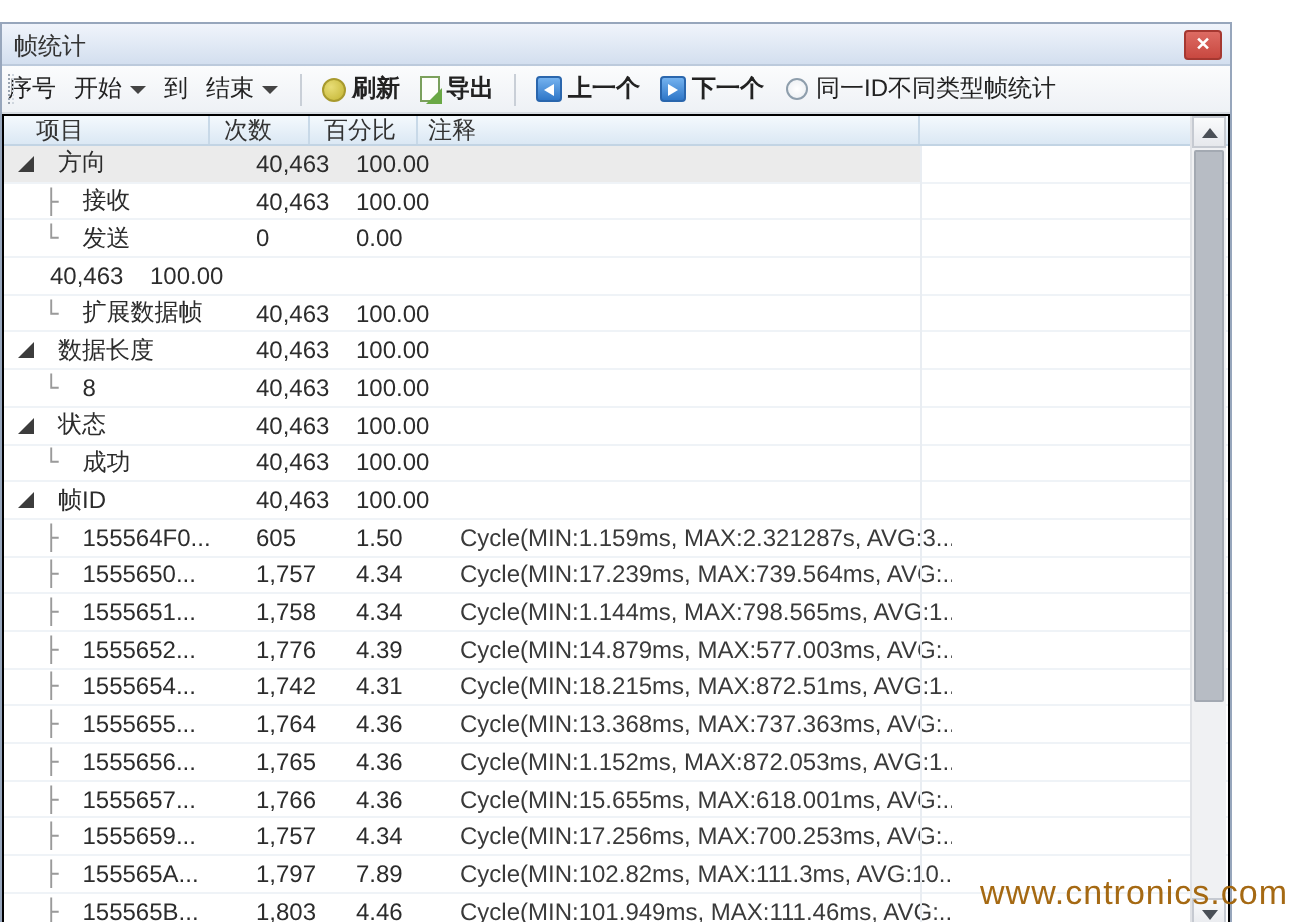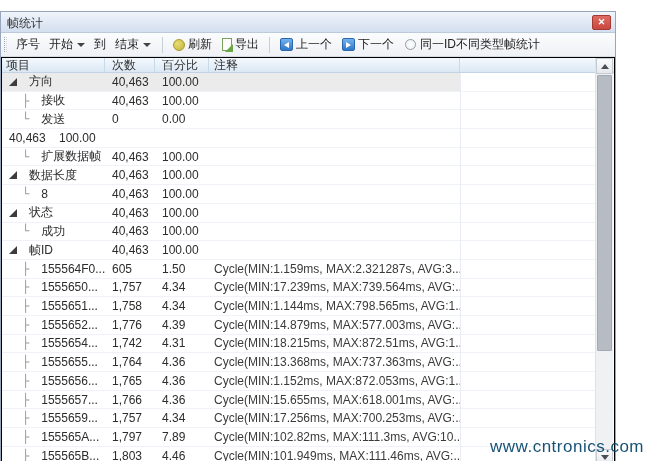--- a/index.html
+++ b/index.html
@@ -15,29 +15,29 @@
     background: linear-gradient(#f0f4fb, #d3dfef);
     border-bottom: 1px solid #bccadc; }
   .titlebar .title { position: absolute; left: 6px; top: 3px; font-size: 12px; color: #333; }
   .close-btn { position: absolute; right: 4px; top: 3px; width: 19px; height: 15px;
     background: linear-gradient(#dd6b63, #c84840); border: 1px solid #a53831; border-radius: 2px;
     color: #fff; font-size: 9px; font-weight: bold; line-height: 13px; text-align: center; cursor: pointer; }
 
   
   .toolbar { position: relative; height: 24px; display: flex; align-items: center;
     background: linear-gradient(#fbfcfd, #eef1f5);
-    border-bottom: 1px solid #d7dce2; padding-left: 12px; font-size: 12px; color: #222; }
+    border-bottom: 1px solid #d7dce2; font-size: 12px; color: #222; }
   .grip { position: absolute; left: 3px; top: 4px; bottom: 4px; width: 3px;
     border-left: 1px dotted #9aa4b0; border-right: 1px dotted #cfd6de; }
   .tb-label { margin: 0 3px; white-space: nowrap; }
   .tb-drop { display: flex; align-items: center; margin: 12px 3px; padding: 1px 3px; cursor: pointer; white-space: nowrap; }
   .caret { width: 0; height: 0; border-left: 4px solid transparent; border-right: 4px solid transparent;
     border-top: 4px solid #444; margin-left: 4px; }
   .tb-sep { width: 1px; height: 16px; background: #c9cfd7; margin: 0 5px; }
-  .tb-btn { display: flex; align-items: center; margin: 0 3px; padding: 1px 2px; cursor: pointer; white-space: nowrap; }
+  .tb-btn { display: flex; align-items: center; margin: 0 3px; padding: 1px 2px; cursor: pointer; white-space: nowrap; font-weight: bold; }
   .tb-btn .txt { margin-left: 3px; }
   .ic-refresh { width: 12px; height: 12px; border-radius: 50%;
     background: radial-gradient(circle at 35% 35%, #e8dd76, #c3b432); border: 1px solid #a89a2e; }
   .ic-export { position: relative; width: 10px; height: 13px; background: #fdfdfb; border: 1px solid #7ba05c; }
   .ic-export::after { content: ''; position: absolute; right: -2px; bottom: -2px; width: 0; height: 0;
     border-left: 4px solid transparent; border-top: 4px solid transparent; border-bottom: 4px solid #6aa845;
     border-right: 4px solid #6aa845; }
   .ic-blue { width: 13px; height: 13px; border-radius: 2px; border: 1px solid #2a66ad;
     background: linear-gradient(#74b2ef, #2f77c8); display: flex; align-items: center; justify-content: center; }
   .tri-left { width: 0; height: 0; border-top: 3px solid transparent; border-bottom: 3px solid transparent;
@@ -46,35 +46,35 @@
     border-left: 5px solid #fff; }
   .radio-wrap { display: flex; align-items: center; margin-left: 6px; cursor: pointer; }
   .radio { width: 11px; height: 11px; border-radius: 50%; border: 1px solid #8e9eac;
     background: radial-gradient(#ffffff, #e9edf1); margin-right: 4px; }
 
   
   .thead { position: absolute; left: 1px; right: 1px; top: 46px; height: 15px; display: flex;
     background: linear-gradient(#f4f9fd, #dbe8f4); border-bottom: 1px solid #c2d4e4;
     font-size: 12px; color: #333; }
   .hcell { height: 100%; border-right: 1px solid #c8d9e8; display: flex; align-items: center; }
-  .h-item { width: 103px; padding-left: 4px; }
+  .h-item { width: 103px; padding-left: 16px; }
   .h-count { width: 50px; padding-left: 7px; }
   .h-pct { width: 54px; padding-left: 7px; }
   .h-comment { width: 251px; padding-left: 5px; }
   .h-fill { flex: 1; border-right: none; }
 
   .tbody { position: absolute; left: 1px; right: 1px; top: 61px; bottom: 1px; overflow: hidden; background: #fff; }
   .col-edge { position: absolute; left: 459px; top: 61px; bottom: 2px; width: 1px; background: #e9edf2; }
   .trow { position: relative; display: flex; align-items: center; height: 18.7px;
     border-bottom: 1px solid #eff3f7; font-size: 12px; color: #2c2c2c; }
   .trow.selected::before { content: ''; position: absolute; left: 0; top: 0; bottom: 0; width: 458px;
     background: #ebebeb; }
   .cell { position: relative; display: flex; align-items: center; height: 100%; overflow: hidden; white-space: nowrap; }
   .c-item { width: 103px; }
-  .c-count { width: 50px; padding-left: 7px; }
+  .c-count { width: 50px; padding-left: 7px; margin-left: 16px; }
   .c-pct { width: 54px; padding-left: 7px; }
   .c-comment { width: 251px; padding-left: 5px; color: #3a3a3a; }
   .glyph { flex: 0 0 auto; }
   .glyph.exp { width: 0; height: 0; margin-left: 7px;
     border-left: 4px solid transparent; border-top: 4px solid transparent;
     border-right: 4px solid #3c3c3c; border-bottom: 4px solid #3c3c3c; }
   .glyph.branch { margin-left: 20px; font-family: "DejaVu Sans Mono", monospace;
     font-size: 12px; color: #9a9a9a; line-height: 1; }
   .itxt { margin-left: 12px; }
 
@@ -87,21 +87,21 @@
   .sbtn.down { bottom: 0; }
   .arr-up { width: 0; height: 0; border-left: 4px solid transparent; border-right: 4px solid transparent;
     border-bottom: 5px solid #4a4f56; }
   .arr-down { width: 0; height: 0; border-left: 4px solid transparent; border-right: 4px solid transparent;
     border-top: 5px solid #4a4f56; }
   .sthumb { position: absolute; left: 1px; right: 1px; top: 17px; height: 276px;
     background: #b7bcc4; border: 1px solid #a3a9b2; border-radius: 1px; cursor: grab; }
 
   
   .watermark { position: absolute; right: 10px; bottom: 4px; font-size: 17px; letter-spacing: 0.5px;
-    color: #0c4a6e; opacity: 0.95; z-index: 50; pointer-events: none; }
+    color: #a16207; opacity: 0.95; z-index: 50; pointer-events: none; }
 </style>
 </head>
 <body>
 
 <div class="window">
 
   <div class="titlebar">
     <span class="title">帧统计</span>
     <div class="close-btn">
       <span>✕</span>

